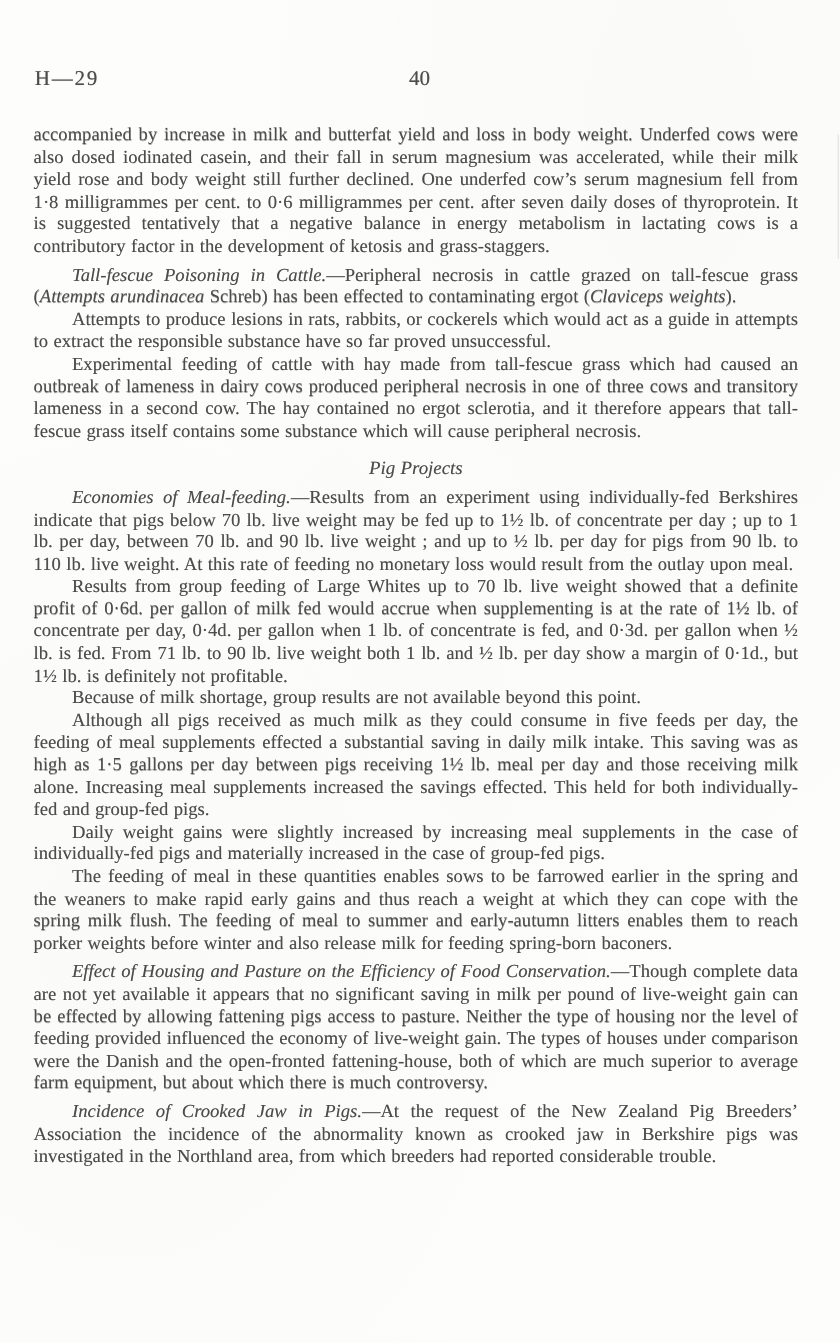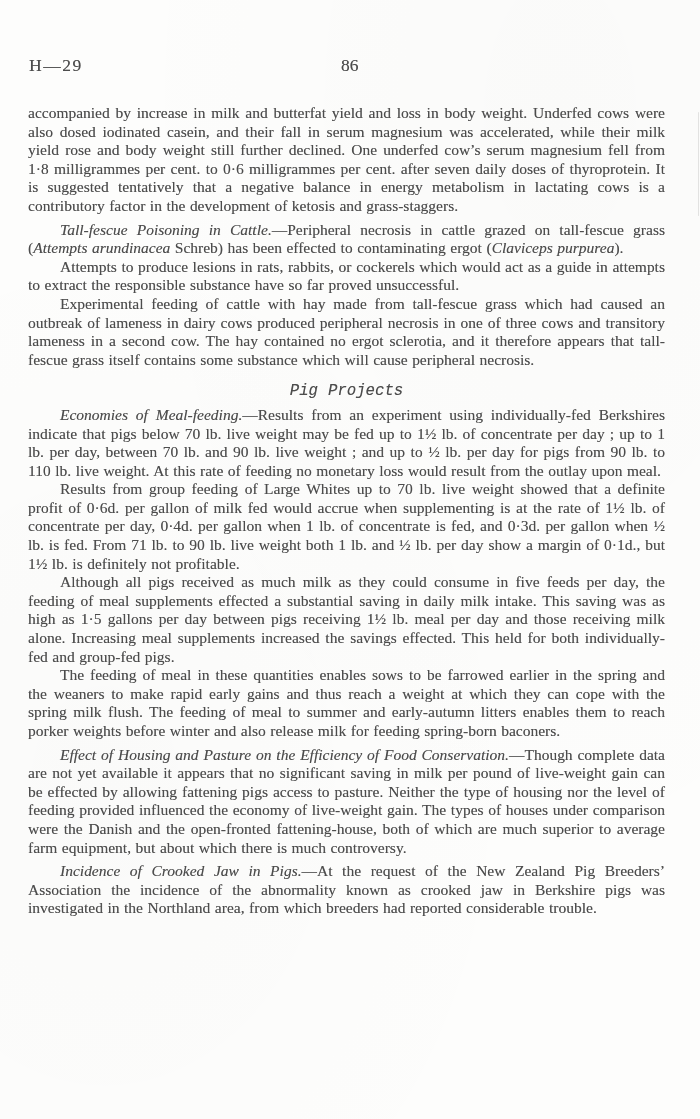--- a/index.html
+++ b/index.html
@@ -75,42 +75,44 @@
     border-radius: 1px;
   }
 </style>
 </head>
 <body>
 
 <div class="scan-page">
 
   <div class="page-header">
     <span class="report-number">H—29</span>
-    <span class="page-number">86</span>
+    <span class="page-number">40</span>
   </div>
 
   <div class="text-block">
 
     <p class="para">accompanied by increase in milk and butterfat yield and loss in body weight. Underfed cows were also dosed iodinated casein, and their fall in serum magnesium was accelerated, while their milk yield rose and body weight still further declined. One underfed cow’s serum magnesium fell from 1·8 milligrammes per cent. to 0·6 milligrammes per cent. after seven daily doses of thyroprotein. It is suggested tentatively that a negative balance in energy metabolism in lactating cows is a contributory factor in the development of ketosis and grass-staggers.</p>
 
-    <p class="para ind sp-before"><span class="it">Tall-fescue Poisoning in Cattle.</span><span>—Peripheral necrosis in cattle grazed on tall-fescue grass (</span><span class="it">Attempts arundinacea</span><span> Schreb) has been effected to contaminating ergot (</span><span class="it">Claviceps purpurea</span><span>).</span></p>
+    <p class="para ind sp-before"><span class="it">Tall-fescue Poisoning in Cattle.</span><span>—Peripheral necrosis in cattle grazed on tall-fescue grass (</span><span class="it">Attempts arundinacea</span><span> Schreb) has been effected to contaminating ergot (</span><span class="it">Claviceps weights</span><span>).</span></p>
 
     <p class="para ind">Attempts to produce lesions in rats, rabbits, or cockerels which would act as a guide in attempts to extract the responsible substance have so far proved unsuccessful.</p>
 
     <p class="para ind">Experimental feeding of cattle with hay made from tall-fescue grass which had caused an outbreak of lameness in dairy cows produced peripheral necrosis in one of three cows and transitory lameness in a second cow. The hay contained no ergot sclerotia, and it therefore appears that tall-fescue grass itself contains some substance which will cause peripheral necrosis.</p>
 
-    <h3 class="section-heading" style="font-weight:normal;font-family:Liberation Mono, monospace;">Pig Projects</h3>
+    <h3 class="section-heading" style="font-weight:normal;">Pig Projects</h3>
 
     <p class="para ind"><span class="it">Economies of Meal-feeding.</span><span>—Results from an experiment using individually-fed Berkshires indicate that pigs below 70 lb. live weight may be fed up to 1½ lb. of concentrate per day ; up to 1 lb. per day, between 70 lb. and 90 lb. live weight ; and up to ½ lb. per day for pigs from 90 lb. to 110 lb. live weight. At this rate of feeding no monetary loss would result from the outlay upon meal.</span></p>
 
     <p class="para ind">Results from group feeding of Large Whites up to 70 lb. live weight showed that a definite profit of 0·6d. per gallon of milk fed would accrue when supplementing is at the rate of 1½ lb. of concentrate per day, 0·4d. per gallon when 1 lb. of concentrate is fed, and 0·3d. per gallon when ½ lb. is fed. From 71 lb. to 90 lb. live weight both 1 lb. and ½ lb. per day show a margin of 0·1d., but 1½ lb. is definitely not profitable.</p>
 
+    <p class="para ind">Because of milk shortage, group results are not available beyond this point.</p>
 
     <p class="para ind">Although all pigs received as much milk as they could consume in five feeds per day, the feeding of meal supplements effected a substantial saving in daily milk intake. This saving was as high as 1·5 gallons per day between pigs receiving 1½ lb. meal per day and those receiving milk alone. Increasing meal supplements increased the savings effected. This held for both individually-fed and group-fed pigs.</p>
 
+    <p class="para ind">Daily weight gains were slightly increased by increasing meal supplements in the case of individually-fed pigs and materially increased in the case of group-fed pigs.</p>
 
     <p class="para ind">The feeding of meal in these quantities enables sows to be farrowed earlier in the spring and the weaners to make rapid early gains and thus reach a weight at which they can cope with the spring milk flush. The feeding of meal to summer and early-autumn litters enables them to reach porker weights before winter and also release milk for feeding spring-born baconers.</p>
 
     <p class="para ind sp-before"><span class="it">Effect of Housing and Pasture on the Efficiency of Food Conservation.</span><span>—Though complete data are not yet available it appears that no significant saving in milk per pound of live-weight gain can be effected by allowing fattening pigs access to pasture. Neither the type of housing nor the level of feeding provided influenced the economy of live-weight gain. The types of houses under comparison were the Danish and the open-fronted fattening-house, both of which are much superior to average farm equipment, but about which there is much controversy.</span></p>
 
     <p class="para ind sp-before"><span class="it">Incidence of Crooked Jaw in Pigs.</span><span>—At the request of the New Zealand Pig Breeders’ Association the incidence of the abnormality known as crooked jaw in Berkshire pigs was investigated in the Northland area, from which breeders had reported considerable trouble.</span></p>
 
   </div>
 
   <div class="scan-edge-artifact"></div>

